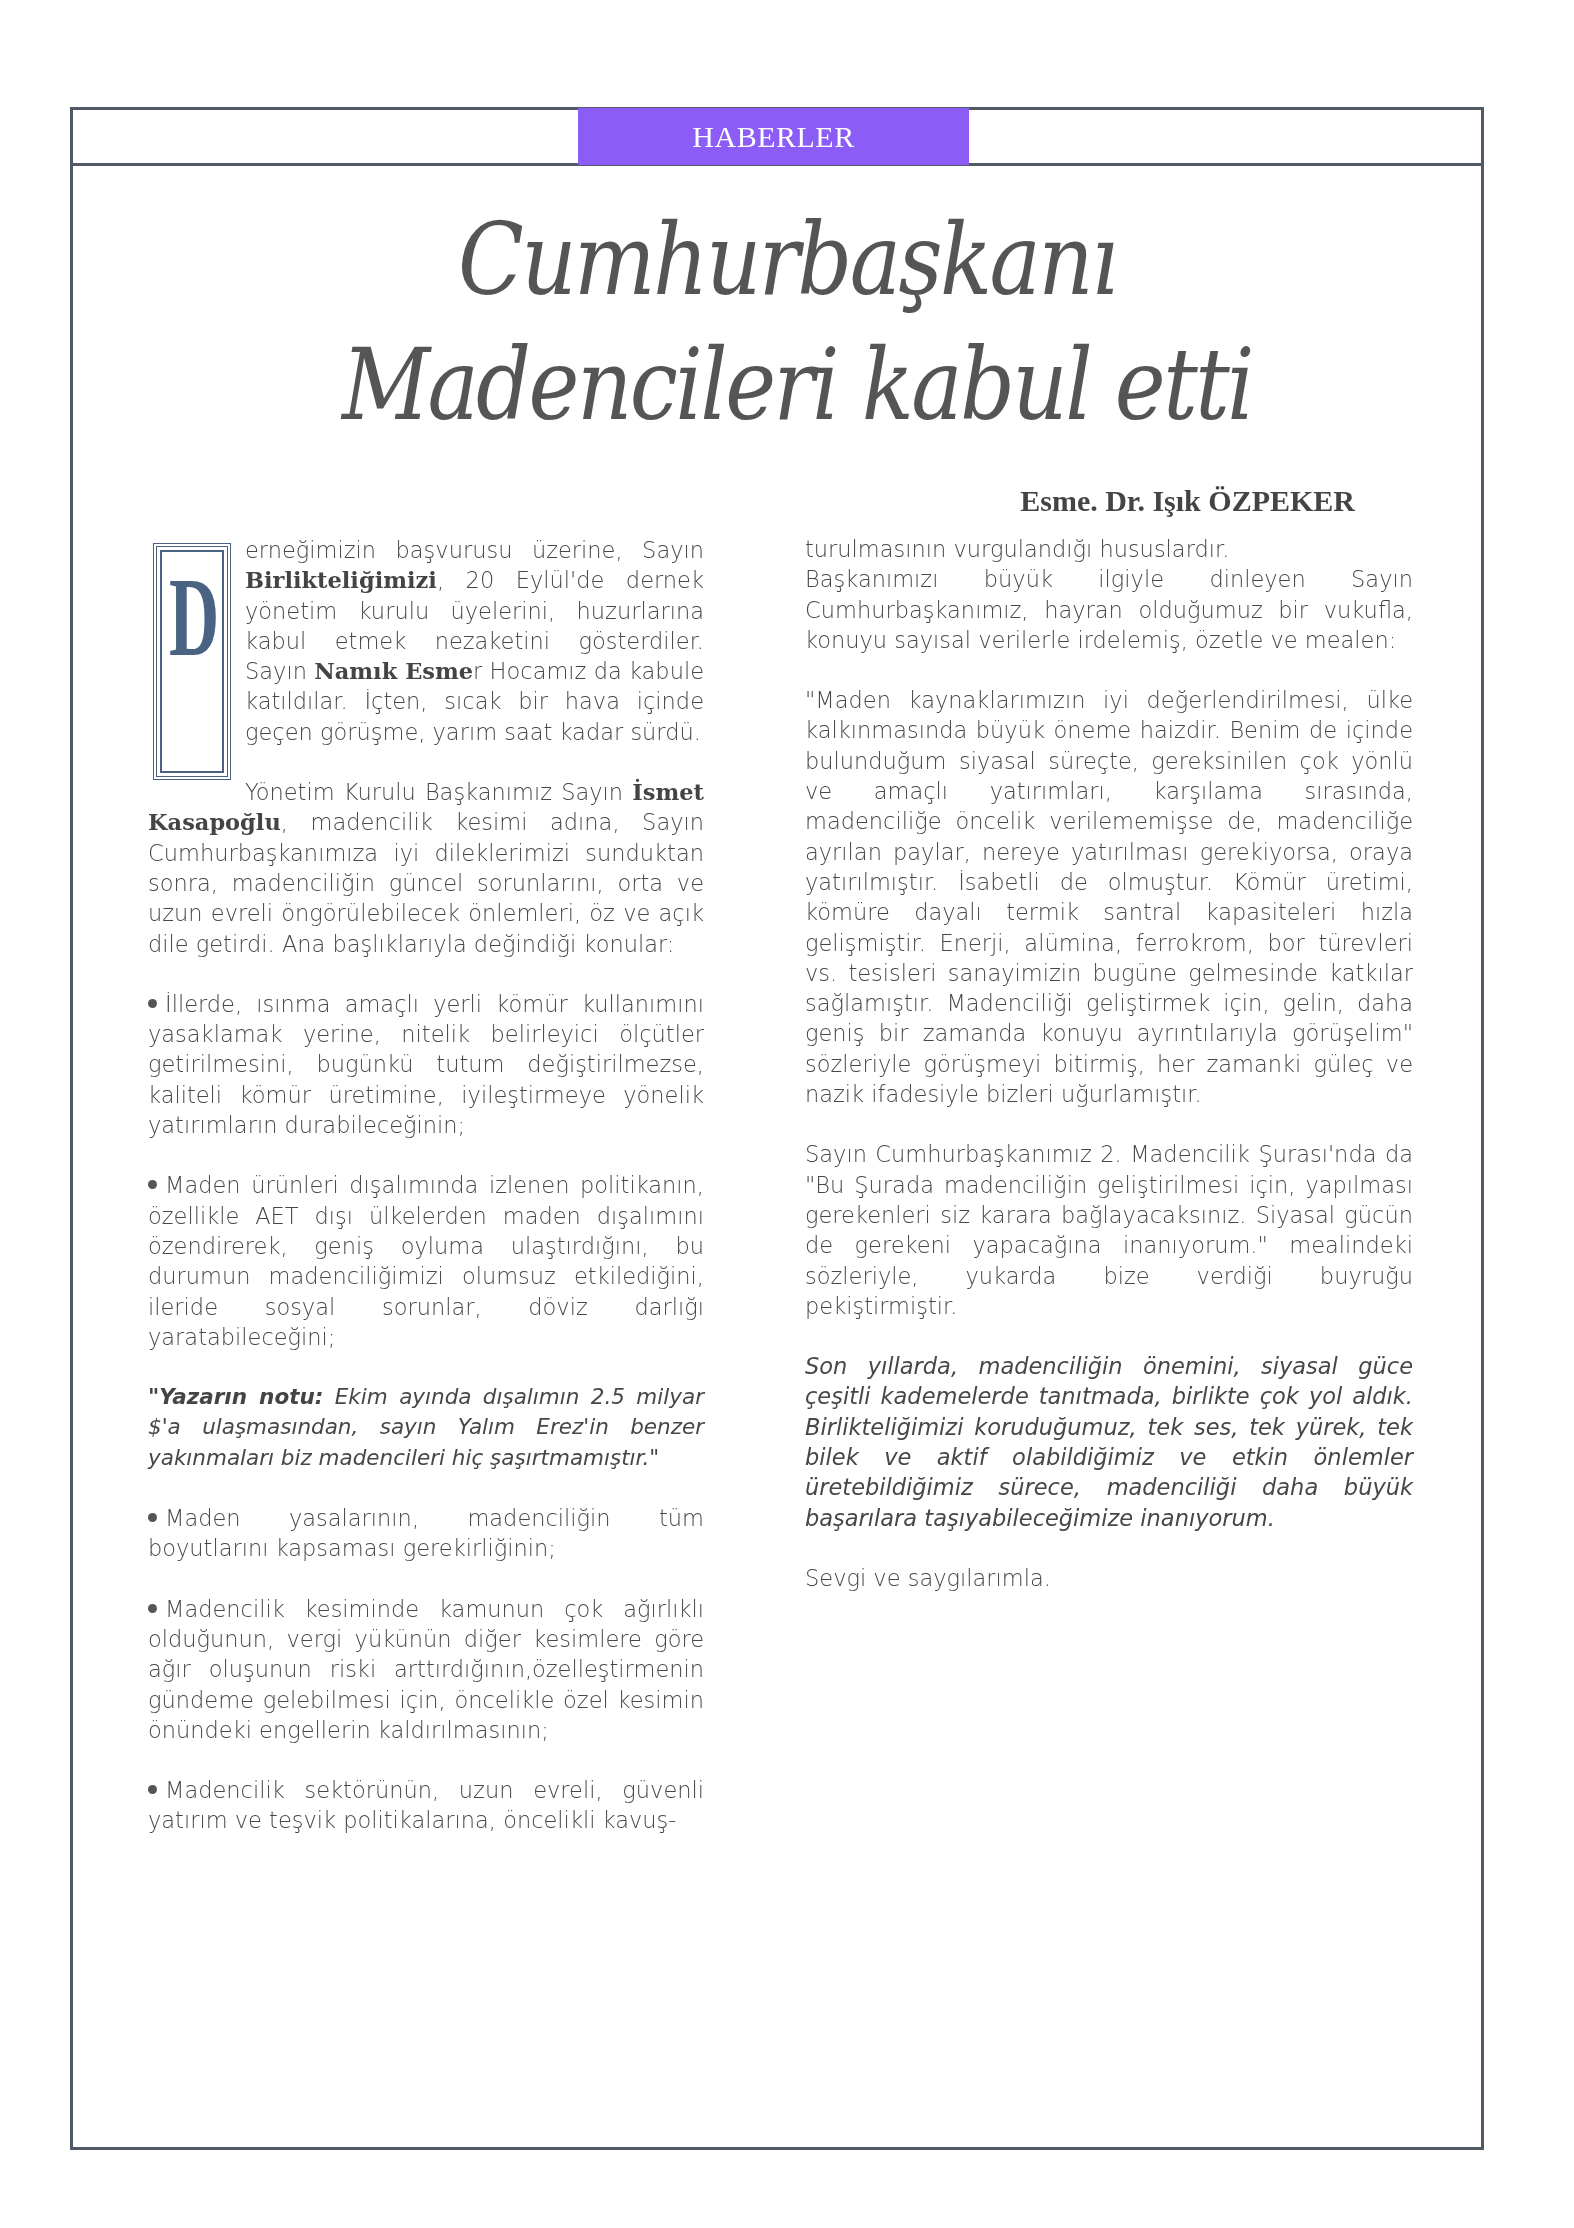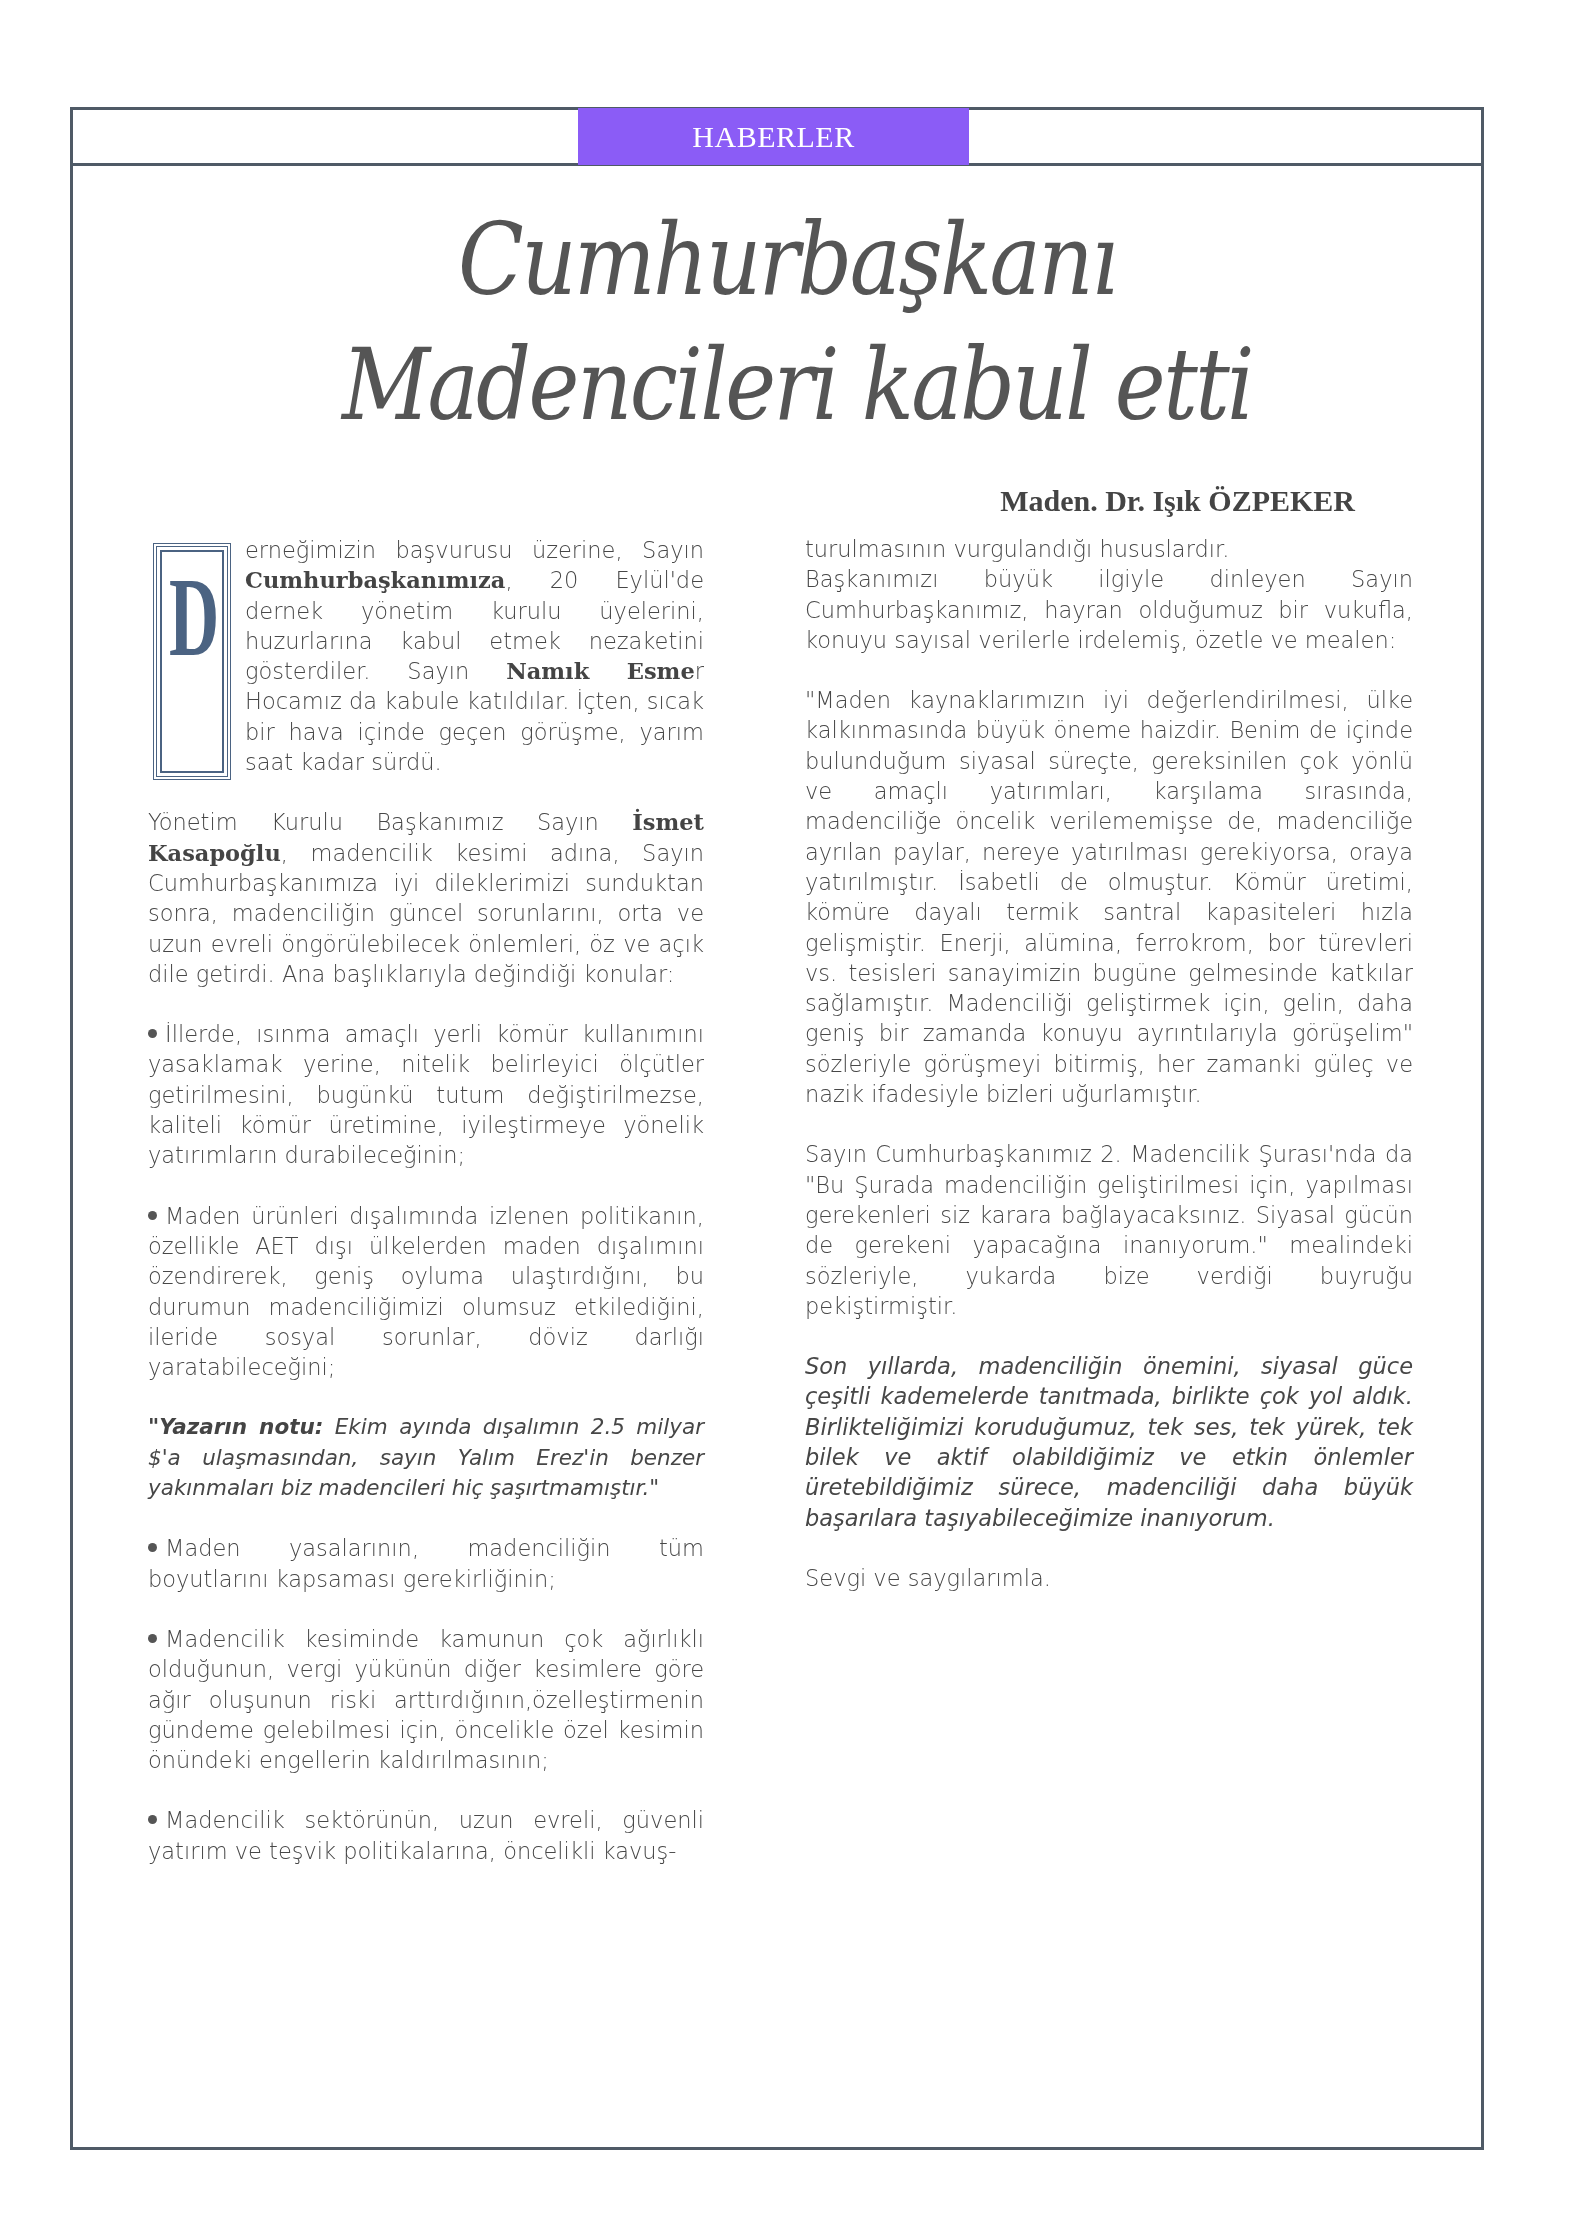--- a/index.html
+++ b/index.html
@@ -49,28 +49,28 @@
 
 <div class="frame"></div>
 <div class="header-rule"></div>
 <div class="section-band">
   <span class="section-label">HABERLER</span>
 </div>
 
 <div class="title line1">Cumhurbaşkanı</div>
 <div class="title line2">Madencileri kabul etti</div>
 
-<div class="author">Maden. Dr. Işık ÖZPEKER</div>
+<div class="author">Esme. Dr. Işık ÖZPEKER</div>
 
 <div class="col left">
   <p>
     <span class="dropcap-wrap">
       <span class="inner"></span>
       <span class="dropcap">D</span>
-    </span><span>erneğimizin başvurusu üzerine, Sayın </span><b>Cumhurbaşkanımıza</b><span>, 20 Eylül'de dernek yönetim kurulu üyelerini, huzurlarına kabul etmek nezaketini gösterdiler. Sayın </span><b>Namık Esme</b><span>r  Hocamız da kabule katıldılar.  İçten, sıcak bir hava içinde geçen görüşme, yarım saat kadar sürdü.</span>
+    </span><span>erneğimizin başvurusu üzerine, Sayın </span><b>Birlikteliğimizi</b><span>, 20 Eylül'de dernek yönetim kurulu üyelerini, huzurlarına kabul etmek nezaketini gösterdiler. Sayın </span><b>Namık Esme</b><span>r  Hocamız da kabule katıldılar.  İçten, sıcak bir hava içinde geçen görüşme, yarım saat kadar sürdü.</span>
   </p>
   <p><span>Yönetim Kurulu Başkanımız Sayın </span><b>İsmet Kasapoğlu</b><span>,  madencilik kesimi adına, Sayın Cumhurbaşkanımıza iyi dileklerimizi sunduktan sonra, madenciliğin güncel sorunlarını, orta ve uzun evreli öngörülebilecek önlemleri, öz ve açık dile getirdi. Ana başlıklarıyla değindiği konular:</span></p>
   <p><span class="bullet-dot"></span><span>İllerde, ısınma amaçlı yerli kömür kullanımını yasaklamak yerine, nitelik belirleyici ölçütler getirilmesini, bugünkü tutum değiştirilmezse, kaliteli kömür üretimine, iyileştirmeye yönelik yatırımların durabileceğinin;</span></p>
   <p><span class="bullet-dot"></span><span>Maden ürünleri dışalımında izlenen politikanın, özellikle AET dışı ülkelerden maden dışalımını özendirerek, geniş oyluma ulaştırdığını, bu durumun madenciliğimizi olumsuz etkilediğini, ileride sosyal sorunlar, döviz darlığı yaratabileceğini;</span></p>
   <p class="quote-note"><b>"Yazarın notu:</b><span> Ekim ayında dışalımın 2.5 milyar $'a ulaşmasından, sayın Yalım Erez'in benzer yakınmaları biz madencileri hiç şaşırtmamıştır."</span></p>
   <p><span class="bullet-dot"></span><span>Maden yasalarının, madenciliğin tüm boyutlarını kapsaması gerekirliğinin;</span></p>
   <p><span class="bullet-dot"></span><span>Madencilik kesiminde kamunun çok ağırlıklı olduğunun, vergi  yükünün diğer kesimlere göre ağır oluşunun riski arttırdığının,özelleştirmenin gündeme gelebilmesi için, öncelikle özel kesimin önündeki engellerin kaldırılmasının;</span></p>
   <p><span class="bullet-dot"></span><span>Madencilik sektörünün, uzun evreli, güvenli yatırım ve teşvik politikalarına, öncelikli kavuş-</span></p>
 </div>
 

